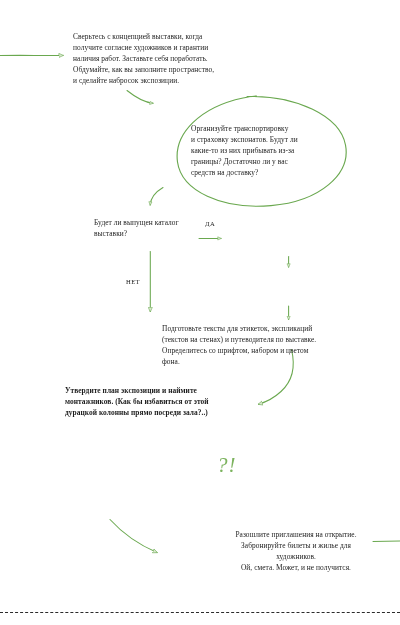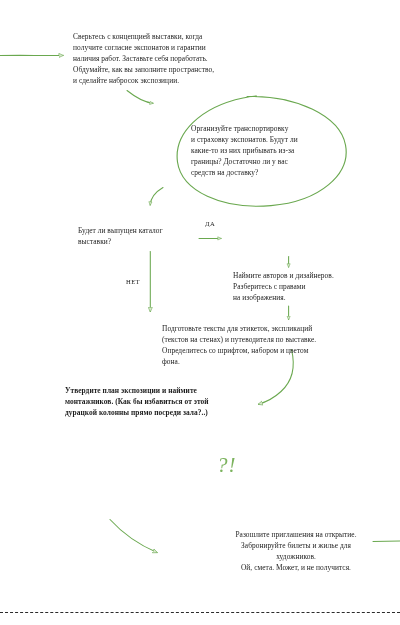--- a/index.html
+++ b/index.html
@@ -36,21 +36,21 @@
     position: absolute;
     font-family: "Liberation Serif", "DejaVu Serif", serif;
     font-size: 6.6px;
     line-height: 9px;
     color: #1d1d1d;
     letter-spacing: 0.4px;
   }
   
   #b1 { left: 73px;  top: 31px;  width: 230px; }
   #b2 { left: 191px; top: 123px; width: 150px; font-family: Liberation Serif, serif; }
-  #b3 { left: 78px;  top: 217px; width: 112px; margin-top: 8px; }
+  #b3 { left: 94px;  top: 217px; width: 112px; }
   #b4 { left: 233px; top: 217px; width: 160px; }
   #b5 { left: 233px; top: 270px; width: 160px; }
   #b6 { left: 119px; top: 323px; width: 235px; margin-left: 43px; }
   #b7 { left: 65px;  top: 385px; width: 215px; font-weight: bold; }
   #b8 { left: 64px;  top: 446px; width: 180px; }
   #b9 { left: 201px; top: 529px; width: 190px; text-align: center; }
   #lbl-da  { left: 205px; top: 219px; }
   #lbl-net { left: 126px; top: 277px; }
   .bottom-rule {
     position: absolute;
@@ -123,38 +123,35 @@
       <path d="M 110.0 519.5
                C 120.0 530.5, 136.0 543.5, 157.0 552.5" fill="none" stroke="#6aa84f" stroke-width="1.05" stroke-linecap="round" marker-end="url(#ah)"></path>
     </g>
 
     <g>
       <path d="M 373 541.5 L 400 541.0" fill="none" stroke="#6aa84f" stroke-width="1.05" stroke-linecap="round"></path>
     </g>
   </svg>
 
   <div class="txt" id="b1">Сверьтесь с концепцией выставки, когда
-получите согласие экспонатов и гарантии
+получите согласие художников и гарантии
 наличия работ. Заставьте себя поработать.
 Обдумайте, как вы заполните пространство,
 и сделайте набросок экспозиции.</div>
 
   <div class="txt" id="b2">Организуйте транспортировку
 и страховку экспонатов. Будут ли
 какие-то из них прибывать из-за
 границы? Достаточно ли у вас
 средств на доставку?</div>
 
   <div class="txt" id="b3">Будет ли выпущен каталог
 выставки?</div>
 
 
-  <div class="txt" id="b5">Наймите авторов и дизайнеров.
-Разберитесь с правами
-на изображения.</div>
 
   <div class="txt" id="b6">Подготовьте тексты для этикеток, экспликаций
 (текстов на стенах) и путеводителя по выставке.
 Определитесь со шрифтом, набором и цветом
 фона.</div>
 
   <div class="txt" id="b7">Утвердите план экспозиции и наймите
 монтажников. (Как бы избавиться от этой
 дурацкой колонны прямо посреди зала?..)</div>
 

